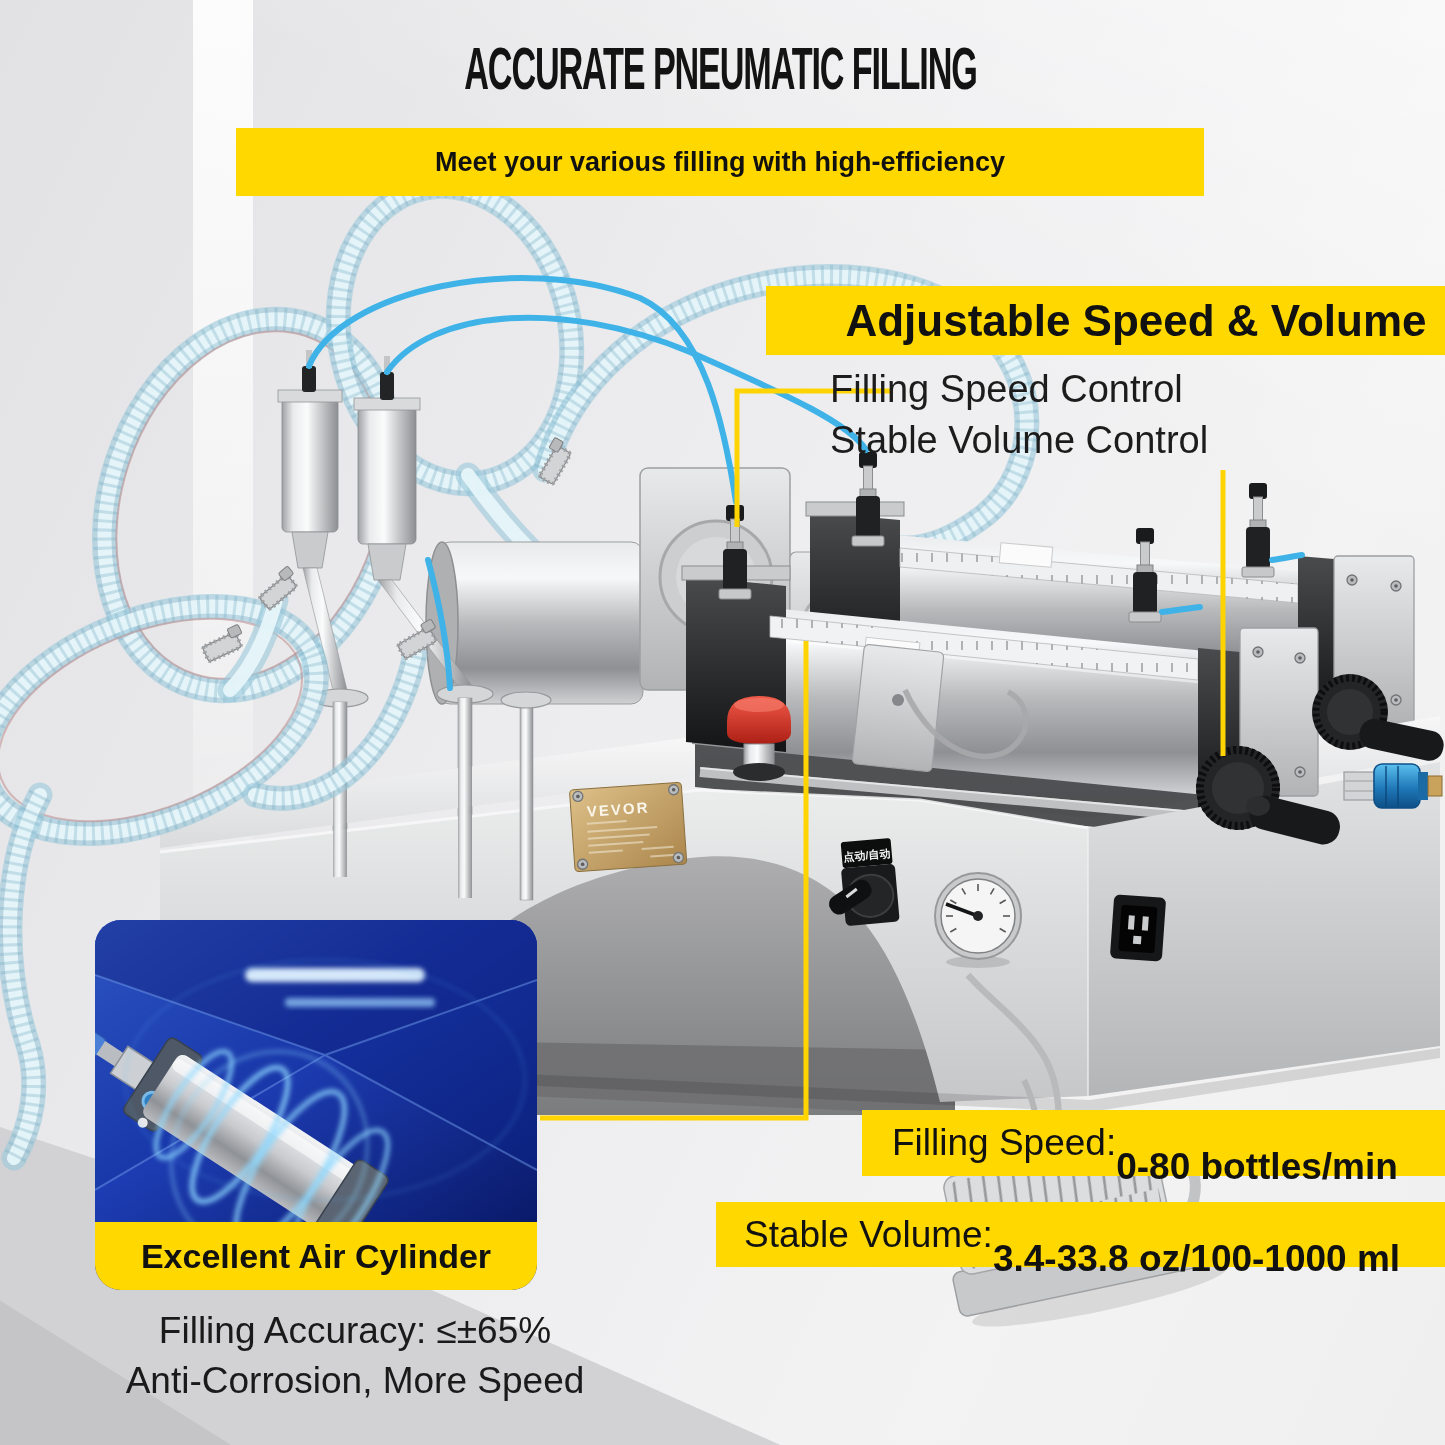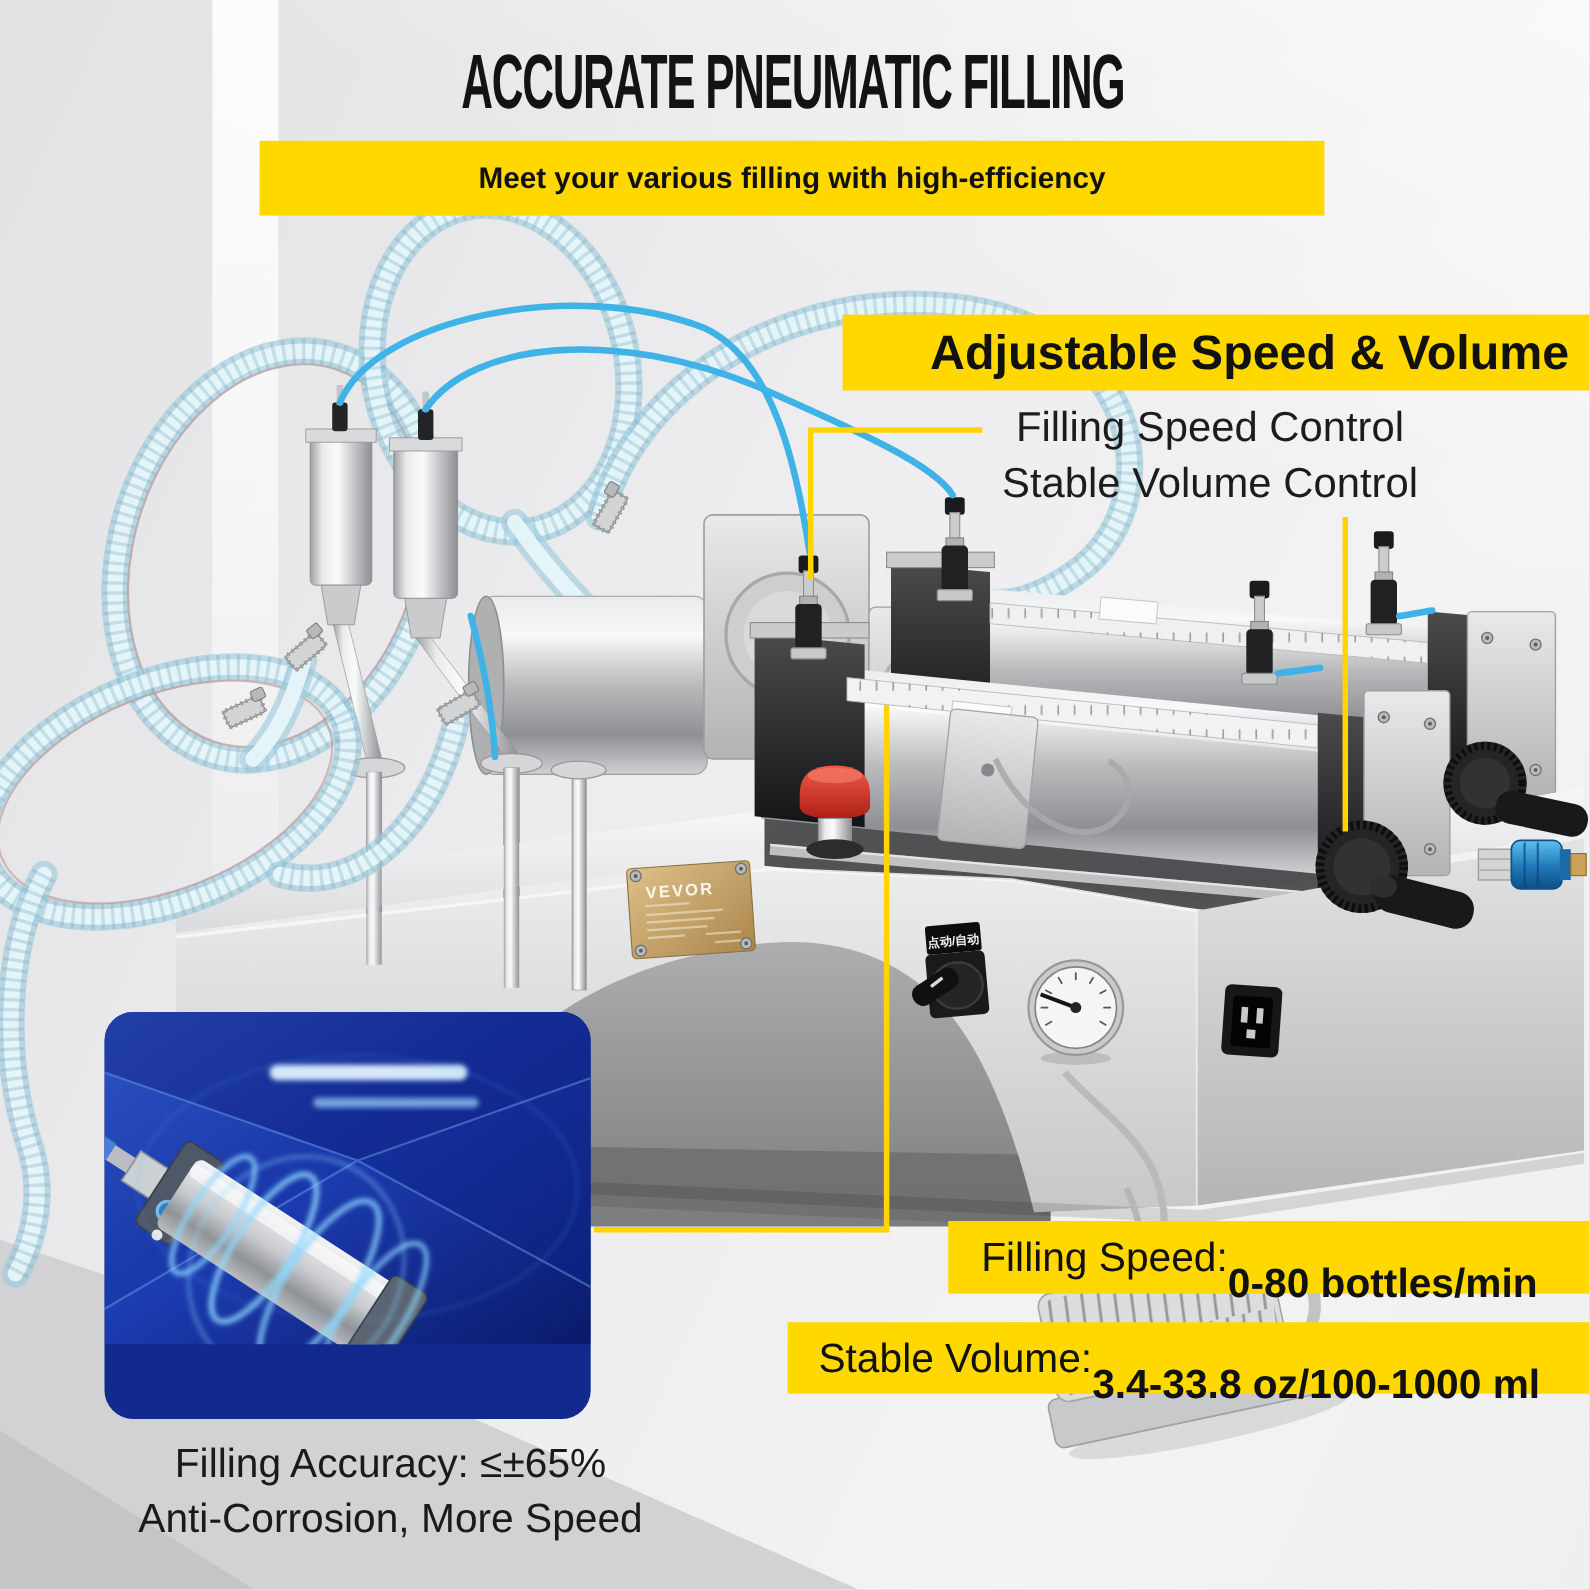--- a/index.html
+++ b/index.html
@@ -13,28 +13,28 @@
   .pillar{left:193px;top:0;width:60px;height:950px;
     background:linear-gradient(to bottom,rgba(255,255,255,.9),rgba(255,255,255,.55) 55%,rgba(255,255,255,0));}
   .tr-light{left:0;top:0;width:1445px;height:1445px;
     background:linear-gradient(205deg,rgba(255,255,255,.55),rgba(255,255,255,0) 28%);}
   .bl-shade1{left:0;top:0;width:1445px;height:1445px;
     clip-path:polygon(0 78%,18% 84%,54% 100%,0 100%);background:#d2d2d4;}
   .bl-shade2{left:0;top:0;width:1445px;height:1445px;
     clip-path:polygon(0 90%,16% 100%,0 100%);background:#c5c5c7;}
   
   .title{left:0;right:4px;top:34px;text-align:center;color:#131313;
-    font-size:70px;font-weight:bold;white-space:nowrap;letter-spacing:-2px;}
+    font-size:60px;font-weight:bold;white-space:nowrap;letter-spacing:-2px;}
   .title span{display:inline-block;transform:scaleX(.57);transform-origin:center;}
   .bar{background:#ffd800;color:#111;display:flex;align-items:center;}
   .subtitle{left:236px;top:128px;width:968px;height:68px;justify-content:center;
     font-size:27px;font-weight:bold;}
   .callout-box{left:766px;top:286px;width:652px;height:69px;justify-content:center;
     font-size:44px;font-weight:bold;padding-left:44px;}
-  .callout-lines{left:830px;top:364px;width:540px;text-align:center;
+  .callout-lines{left:830px;top:364px;width:540px;
     font-size:38px;color:#1c1c1c;line-height:51px;}
   .spec1{left:862px;top:1110px;width:583px;height:66px;font-size:37px;padding-left:30px;box-sizing:border-box;white-space:nowrap;align-items:center;}
   .spec2{left:716px;top:1202px;width:729px;height:65px;font-size:37px;padding-left:28px;box-sizing:border-box;white-space:nowrap;}
   .spec1 b,.spec2 b{font-weight:bold;margin-top:48px;}
   .accuracy{left:55px;top:1306px;width:600px;text-align:center;font-size:37px;
     color:#1a1a1a;line-height:50px;}
   
   .inset{left:95px;top:920px;width:442px;height:370px;border-radius:26px;overflow:hidden;background:#122a8e;}
   .inset .img{position:absolute;left:0;top:0;width:442px;height:302px;}
   .inset .cap{position:absolute;left:0;top:302px;width:442px;height:68px;
@@ -419,20 +419,23 @@
         <g fill="none" stroke="#8fd9ff" filter="url(#glow)">
           <ellipse cx="95" cy="75" rx="20" ry="62" stroke-width="4" opacity=".9"></ellipse>
           <ellipse cx="150" cy="75" rx="26" ry="78" stroke-width="5" opacity=".85"></ellipse>
           <ellipse cx="210" cy="75" rx="30" ry="88" stroke-width="5" opacity=".8"></ellipse>
           <ellipse cx="268" cy="75" rx="26" ry="80" stroke-width="4" opacity=".85"></ellipse>
           <ellipse cx="185" cy="75" rx="95" ry="105" stroke-width="3" opacity=".45"></ellipse>
         </g>
       </g>
       <ellipse cx="230" cy="160" rx="200" ry="120" fill="none" stroke="#5ab0f0" stroke-width="2" opacity=".25" filter="url(#glow)"></ellipse>
     </svg>
+    <div class="cap">
+      <span>Excellent Air Cylinder</span>
+    </div>
   </div>
 
   <svg class="abs" style="left:0;top:0;pointer-events:none" width="1445" height="1445" viewBox="0 0 1445 1445">
     <polyline class="ann" points="893,391 737,391 737,527"></polyline>
     <line class="ann" x1="1223" y1="470" x2="1223" y2="756"></line>
     <polyline class="ann" points="540,1118 806,1118 806,641"></polyline>
   </svg>
 
   <div class="abs title">
     <span>ACCURATE PNEUMATIC FILLING</span>

